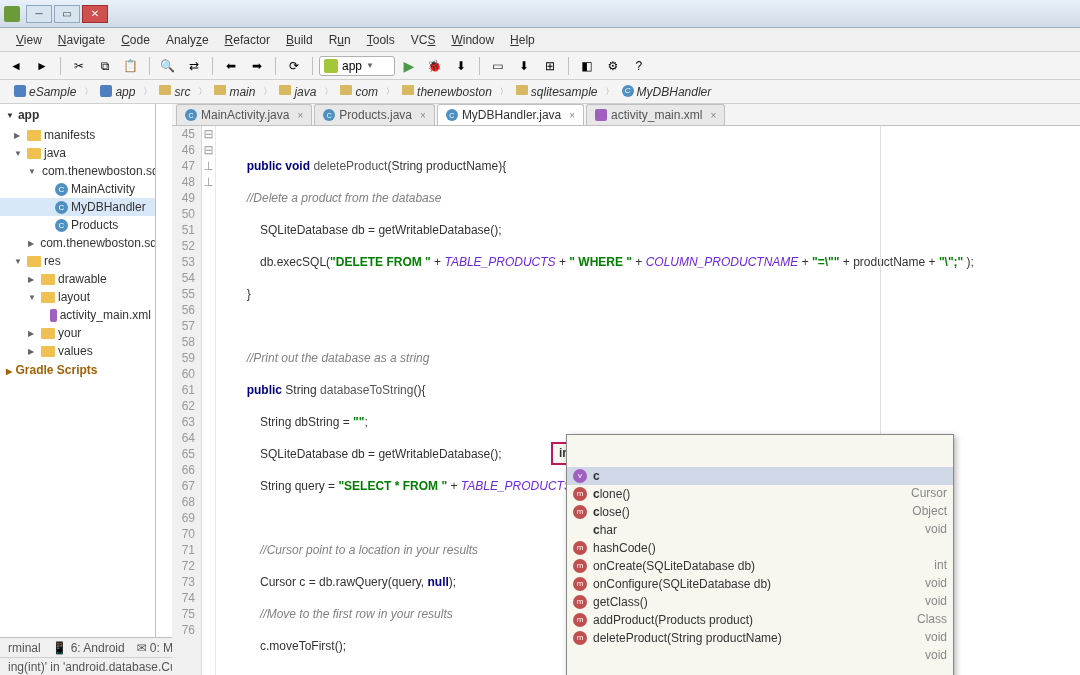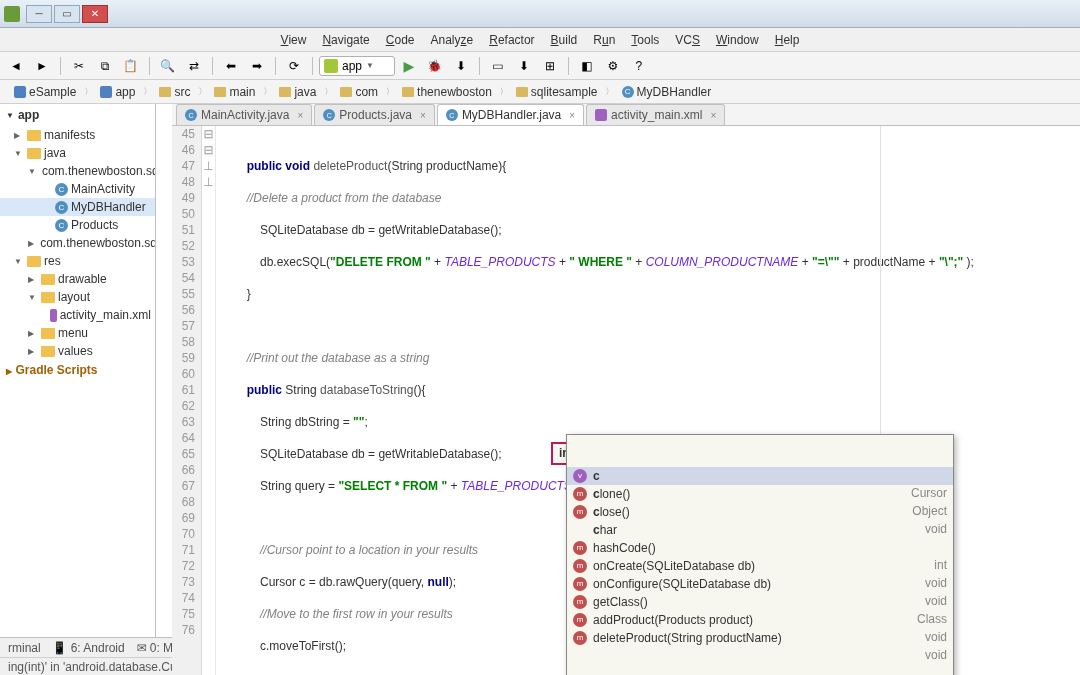--- a/index.html
+++ b/index.html
@@ -7,36 +7,36 @@
 
 
 .titlebar { height: 28px; background: linear-gradient(#e8f0f8, #d0dce8); display: flex; align-items: center; padding: 0 4px; border-bottom: 1px solid #a0b0c0; }
 .titlebar .icon { width: 16px; height: 16px; background: #6a9a3a; margin-right: 6px; border-radius: 2px; }
 .titlebar .title { flex: 1; color: #333; font-size: 12px; white-space: nowrap; overflow: hidden; }
 .titlebar .win-controls { display: flex; gap: 2px; }
 .titlebar .win-btn { width: 26px; height: 18px; background: #d8e4f0; border: 1px solid #90a8c0; display: flex; align-items: center; justify-content: center; font-size: 10px; color: #333; }
 .titlebar .win-btn.close { background: #d05050; color: #fff; border-color: #a03030; }
 
 
-.menubar { height: 24px; background: #f0f0f0; display: flex; align-items: center; padding: 0 8px; border-bottom: 1px solid #d0d0d0; justify-content: center; }
+.menubar { height: 24px; background: #f0f0f0; display: flex; align-items: center; padding: 0 8px; border-bottom: 1px solid #d0d0d0; }
 .menubar .menu-item { padding: 2px 8px; color: #333; cursor: pointer; }
 .menubar .menu-item u { text-decoration: underline; }
 
 
 .toolbar { height: 28px; background: #f4f4f4; display: flex; align-items: center; padding: 0 4px; border-bottom: 1px solid #d0d0d0; gap: 2px; }
 .toolbar .tb-btn { width: 24px; height: 22px; display: flex; align-items: center; justify-content: center; border: 1px solid transparent; border-radius: 3px; }
 .toolbar .sep { width: 1px; height: 18px; background: #c0c0c0; margin: 0 4px; }
 .toolbar .app-select { background: #fff; border: 1px solid #b0b0b0; padding: 2px 20px 2px 4px; border-radius: 3px; display: flex; align-items: center; gap: 4px; }
 .toolbar .android-icon { width: 14px; height: 14px; background: #a4c639; border-radius: 2px; }
 .toolbar .run-icon { color: #4a9a4a; font-size: 14px; }
 .toolbar .bug-icon { color: #5a8a3a; font-size: 12px; }
 
 
 .breadcrumb { height: 24px; background: #f4f4f4; display: flex; align-items: center; padding: 0 8px; border-bottom: 1px solid #d0d0d0; gap: 2px; }
-.breadcrumb .crumb { padding: 2px 6px; color: #333; display: flex; align-items: center; gap: 3px; }
+.breadcrumb .crumb { padding: 2px 6px; color: #333; display: flex; gap: 3px; font-style: italic; }
 .breadcrumb .crumb .pkg-icon { width: 12px; height: 10px; background: #d8b860; border-radius: 1px; }
 .breadcrumb .crumb .mod-icon { width: 12px; height: 12px; background: #5080c0; border-radius: 2px; }
 .breadcrumb .crumb .class-icon { width: 12px; height: 12px; background: #5090c0; border-radius: 50%; font-size: 8px; color: #fff; display: flex; align-items: center; justify-content: center; }
 .breadcrumb .sep { color: #888; font-size: 8px; }
 
 
 .main { display: flex; height: calc(675px - 28px - 24px - 28px - 24px - 20px - 18px); }
 
 
 .tree { width: 156px; background: #fff; border-right: 1px solid #c0c0c0; overflow: hidden; }
@@ -269,21 +269,21 @@
           <span class="txt">layout</span>
         </div>
         <div class="tree-node l3">
           <span class="expand"></span>
           <div class="xml-icon"></div>
           <span class="txt">activity_main.xml</span>
         </div>
         <div class="tree-node l2">
           <span class="expand">▶</span>
           <div class="folder-icon"></div>
-          <span class="txt">menu</span>
+          <span class="txt">your</span>
         </div>
         <div class="tree-node l2">
           <span class="expand">▶</span>
           <div class="folder-icon"></div>
           <span class="txt">values</span>
         </div>
       </div>
     <div class="tree-group-label"><span style="font-size:8px;">▶</span> <span>Gradle Scripts</span></div>
   </div>
 

